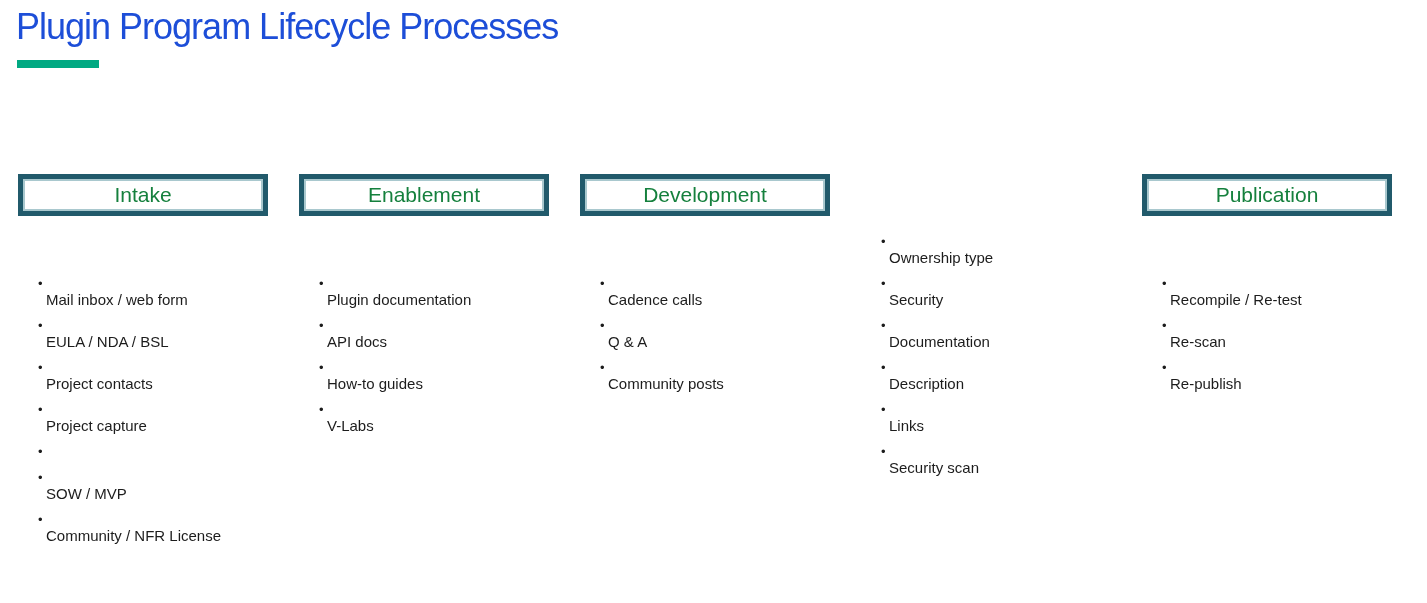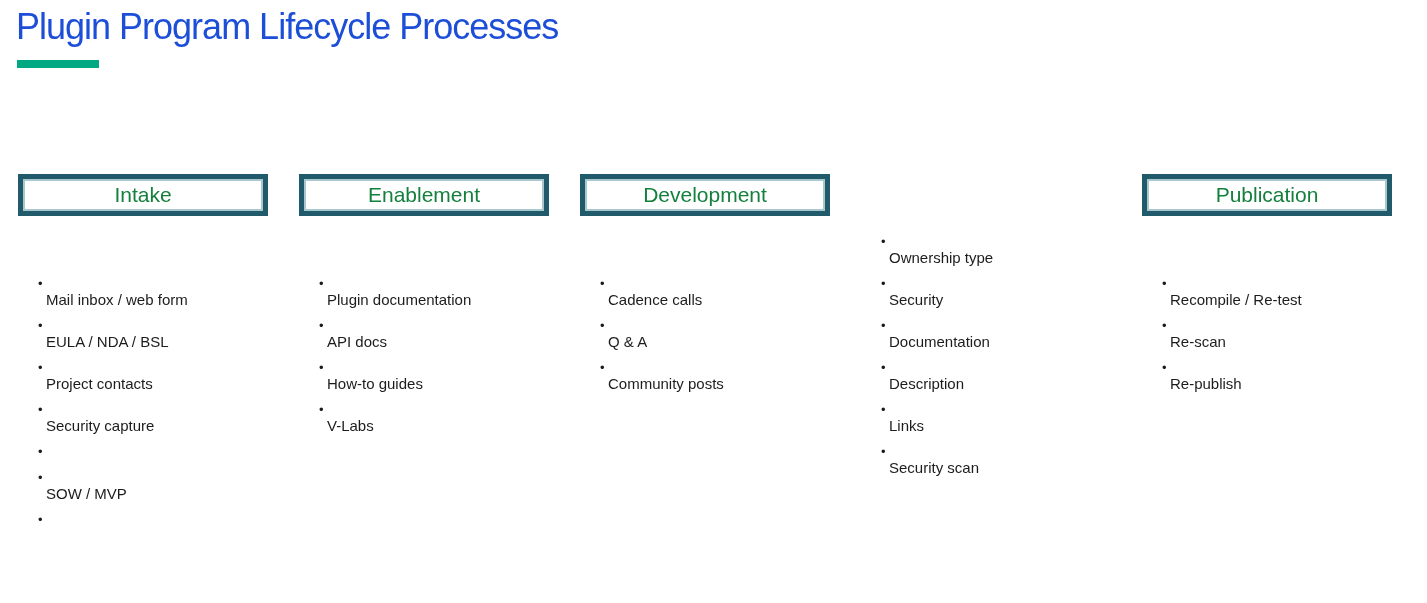--- a/index.html
+++ b/index.html
@@ -110,31 +110,32 @@
           <li>
             <span class="bullet">•</span>
             <span class="item-text">EULA / NDA / BSL</span>
           </li>
           <li>
             <span class="bullet">•</span>
             <span class="item-text">Project contacts</span>
           </li>
           <li>
             <span class="bullet">•</span>
-            <span class="item-text">Security capture</span>
+            <span class="item-text">Project capture</span>
           </li>
           <li>
             <span class="bullet">•</span>
           </li>
           <li>
             <span class="bullet">•</span>
             <span class="item-text">SOW / MVP</span>
           </li>
           <li>
             <span class="bullet">•</span>
+            <span class="item-text">Community / NFR License</span>
           </li>
         </ul>
     </section>
 
     <section class="col">
       <div class="stage-box">
         <span>Enablement</span>
       </div>
       <ul class="items">
           <li>

